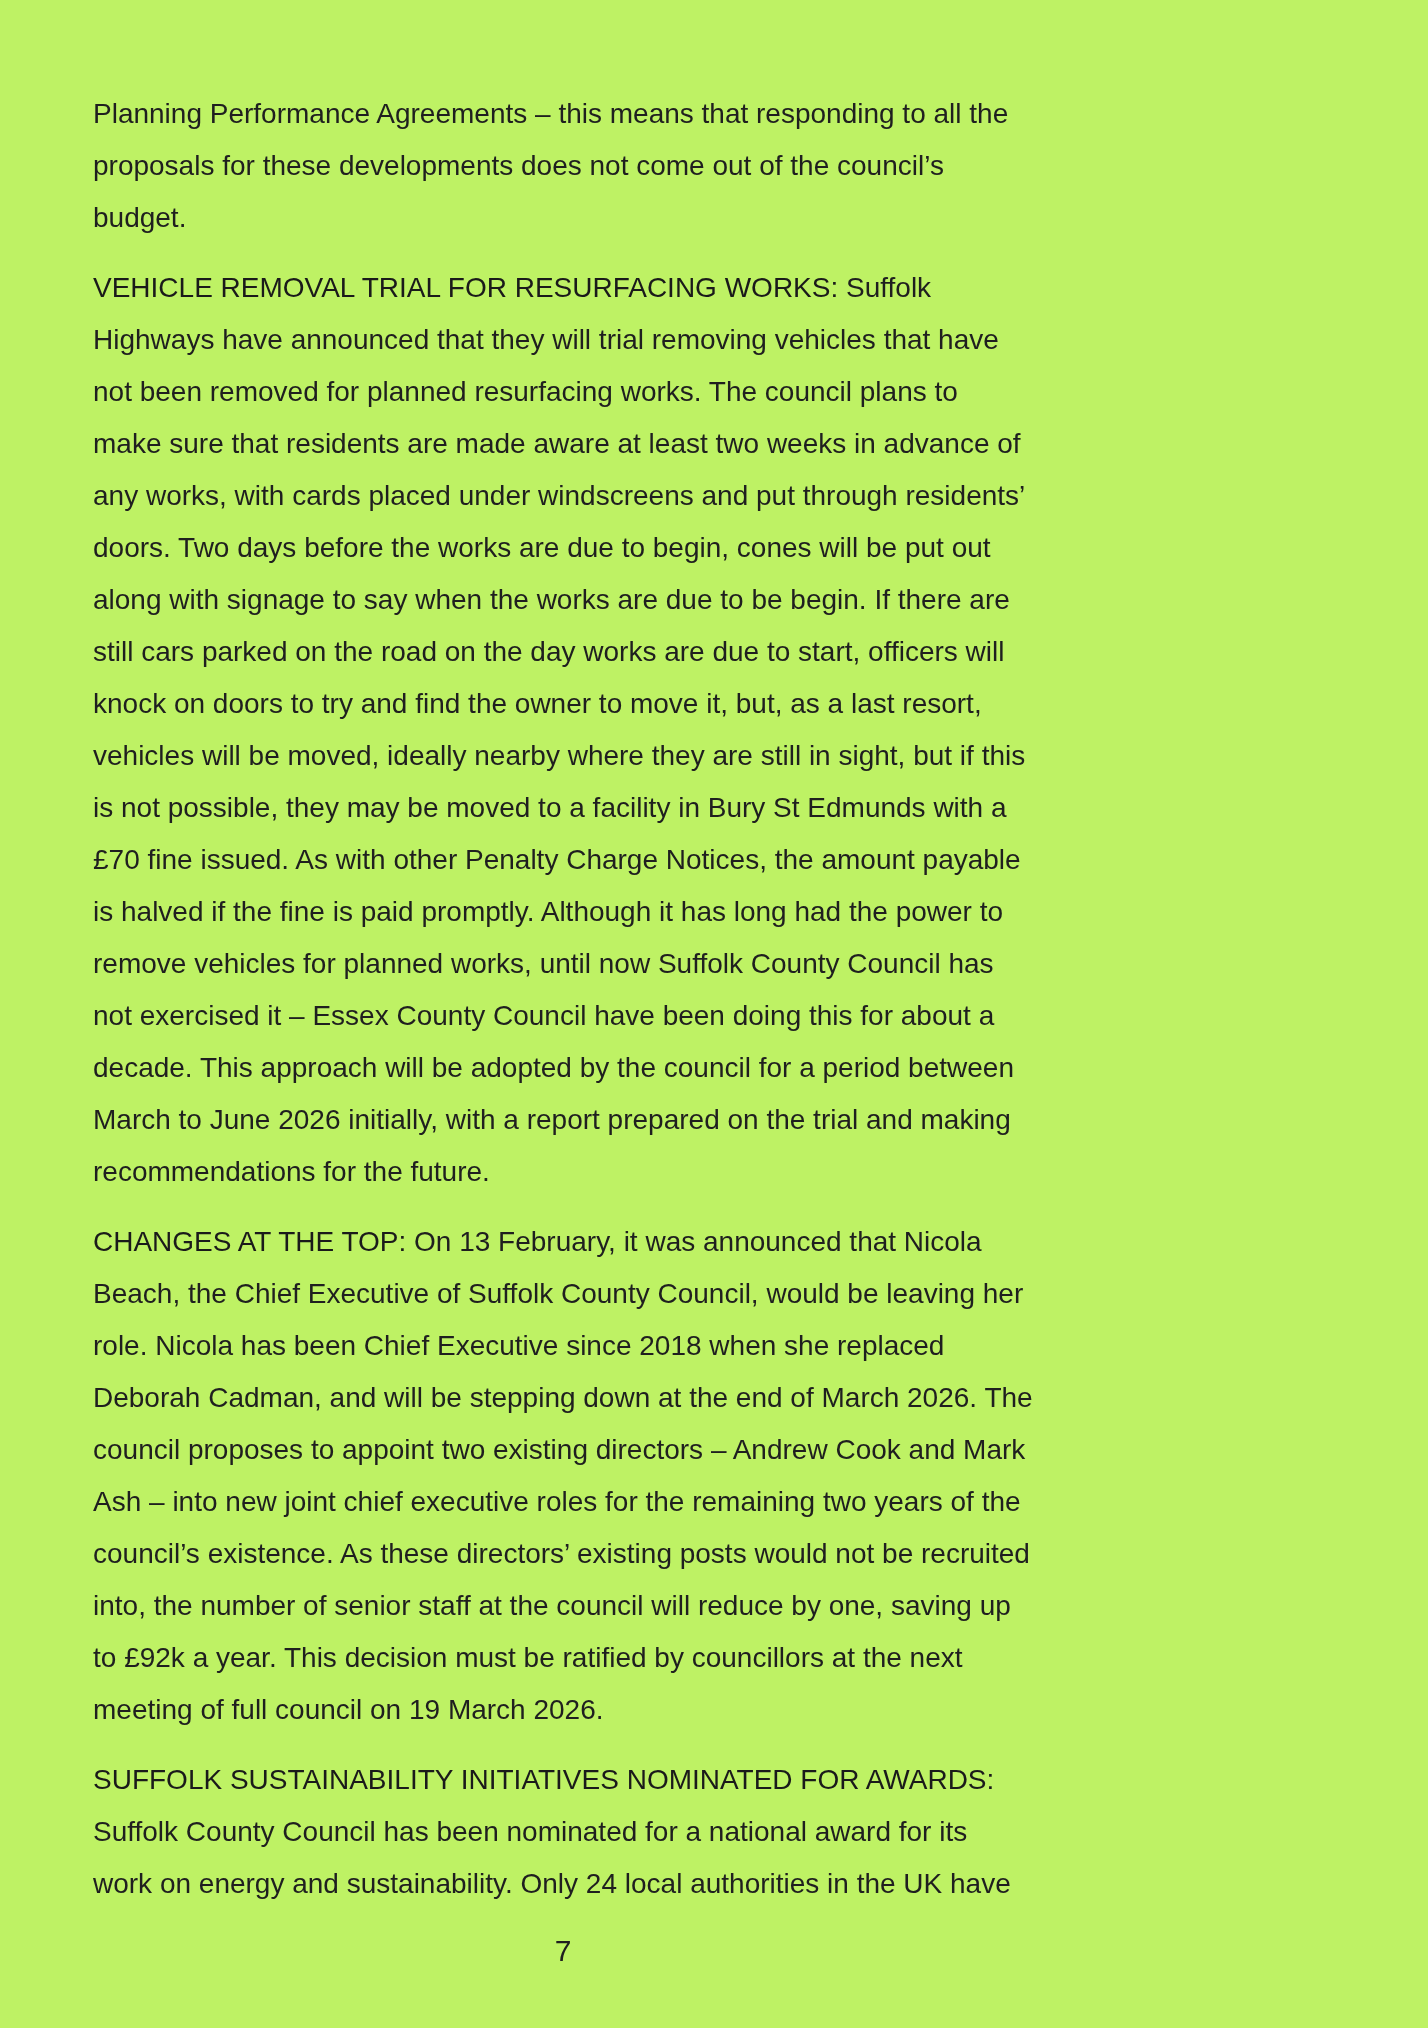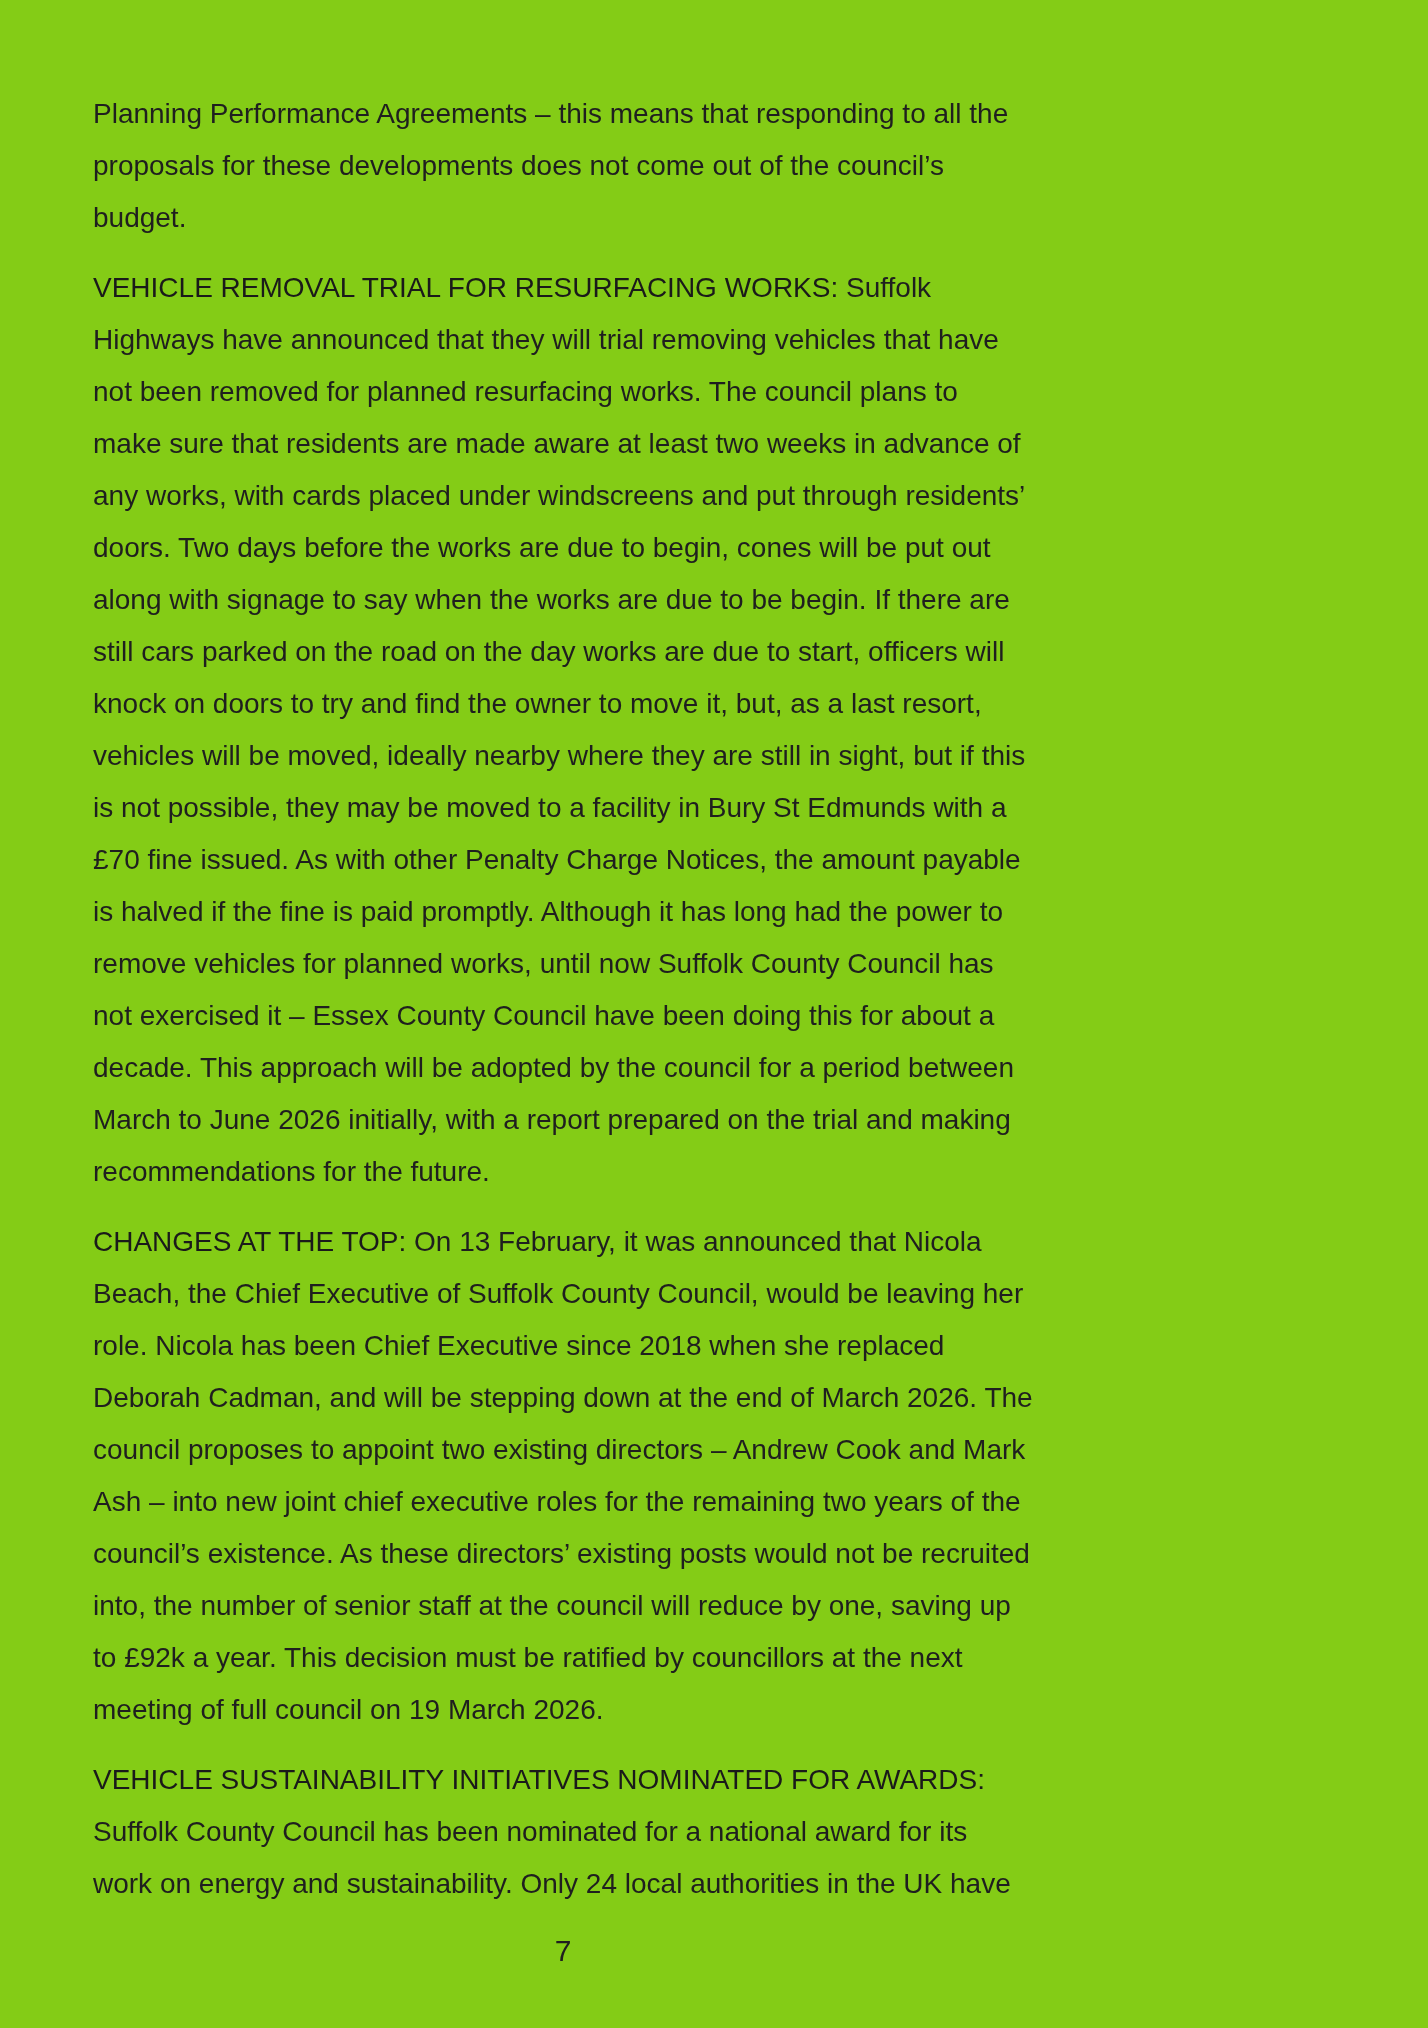--- a/index.html
+++ b/index.html
@@ -12,21 +12,21 @@
     height: 2028px;
     font-family: "Liberation Sans", "DejaVu Sans", sans-serif;
     -webkit-font-smoothing: antialiased;
   }
   .page {
     position: relative;
     box-sizing: border-box;
     width: 1428px;
     height: 2028px;
     padding: 88px 0 0 93px;
-    background: #84cc16;
+    background: #bef264;
     overflow: hidden;
   }
   .content {
     width: 940px;
     font-size: 28px;
     line-height: 52px;
     color: #1f1f1f;
     text-align: left;
   }
   .content p {
@@ -51,18 +51,18 @@
 
 <div class="page">
   <main class="content">
 
     <p class="para"><strong class="lead"></strong><span>Planning Performance Agreements – this means that responding to all the proposals for these developments does not come out of the council’s budget.</span></p>
 
     <p class="para"><strong class="lead">VEHICLE REMOVAL TRIAL FOR RESURFACING WORKS:</strong><span> Suffolk Highways have announced that they will trial removing vehicles that have not been removed for planned resurfacing works. The council plans to make sure that residents are made aware at least two weeks in advance of any works, with cards placed under windscreens and put through residents’ doors. Two days before the works are due to begin, cones will be put out along with signage to say when the works are due to be begin. If there are still cars parked on the road on the day works are due to start, officers will knock on doors to try and find the owner to move it, but, as a last resort, vehicles will be moved, ideally nearby where they are still in sight, but if this is not possible, they may be moved to a facility in Bury St Edmunds with a £70 fine issued. As with other Penalty Charge Notices, the amount payable is halved if the fine is paid promptly. Although it has long had the power to remove vehicles for planned works, until now Suffolk County Council has not exercised it – Essex County Council have been doing this for about a decade. This approach will be adopted by the council for a period between March to June 2026 initially, with a report prepared on the trial and making recommendations for the future.</span></p>
 
     <p class="para"><strong class="lead">CHANGES AT THE TOP:</strong><span> On 13 February, it was announced that Nicola Beach, the Chief Executive of Suffolk County Council, would be leaving her role. Nicola has been Chief Executive since 2018 when she replaced Deborah Cadman, and will be stepping down at the end of March 2026. The council proposes to appoint two existing directors – Andrew Cook and Mark Ash – into new joint chief executive roles for the remaining two years of the council’s existence. As these directors’ existing posts would not be recruited into, the number of senior staff at the council will reduce by one, saving up to £92k a year. This decision must be ratified by councillors at the next meeting of full council on 19 March 2026.</span></p>
 
-    <p class="para"><strong class="lead">VEHICLE SUSTAINABILITY INITIATIVES NOMINATED FOR AWARDS:</strong><span> Suffolk County Council has been nominated for a national award for its work on energy and sustainability. Only 24 local authorities in the UK have</span></p>
+    <p class="para"><strong class="lead">SUFFOLK SUSTAINABILITY INITIATIVES NOMINATED FOR AWARDS:</strong><span> Suffolk County Council has been nominated for a national award for its work on energy and sustainability. Only 24 local authorities in the UK have</span></p>
 
   </main>
 
   <div class="page-number">7</div>
 </div>
 
 </body></html>

